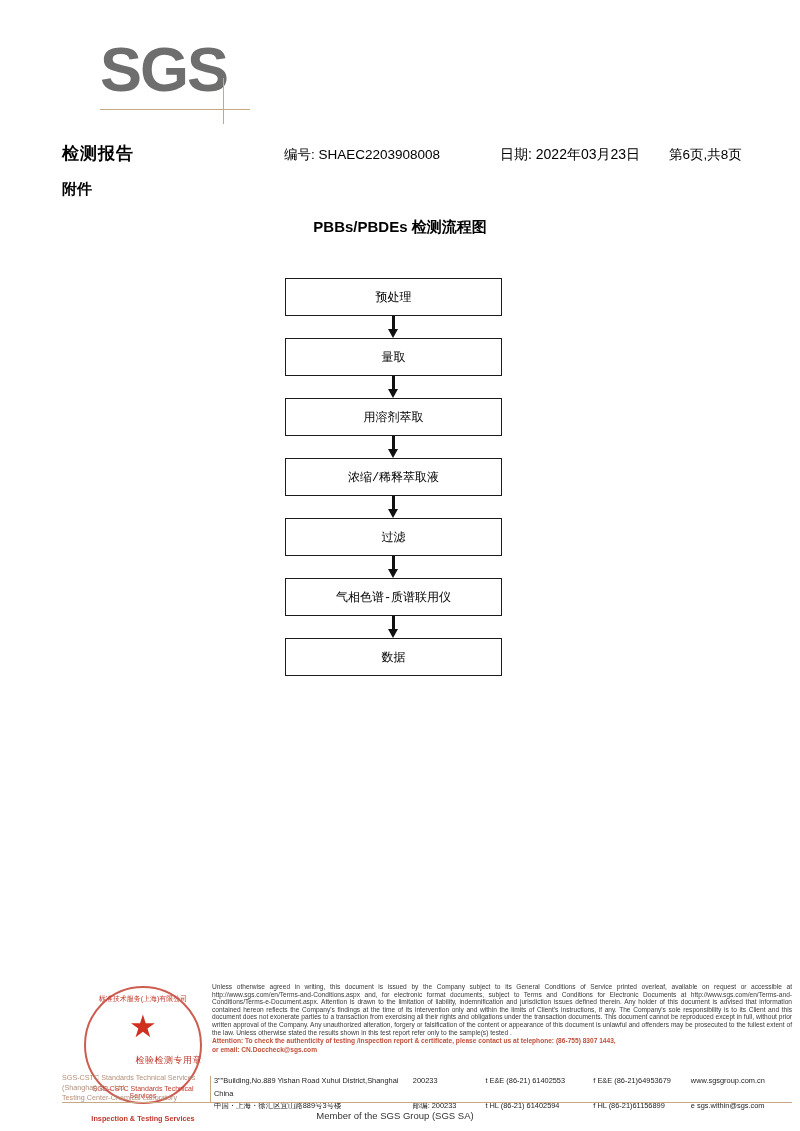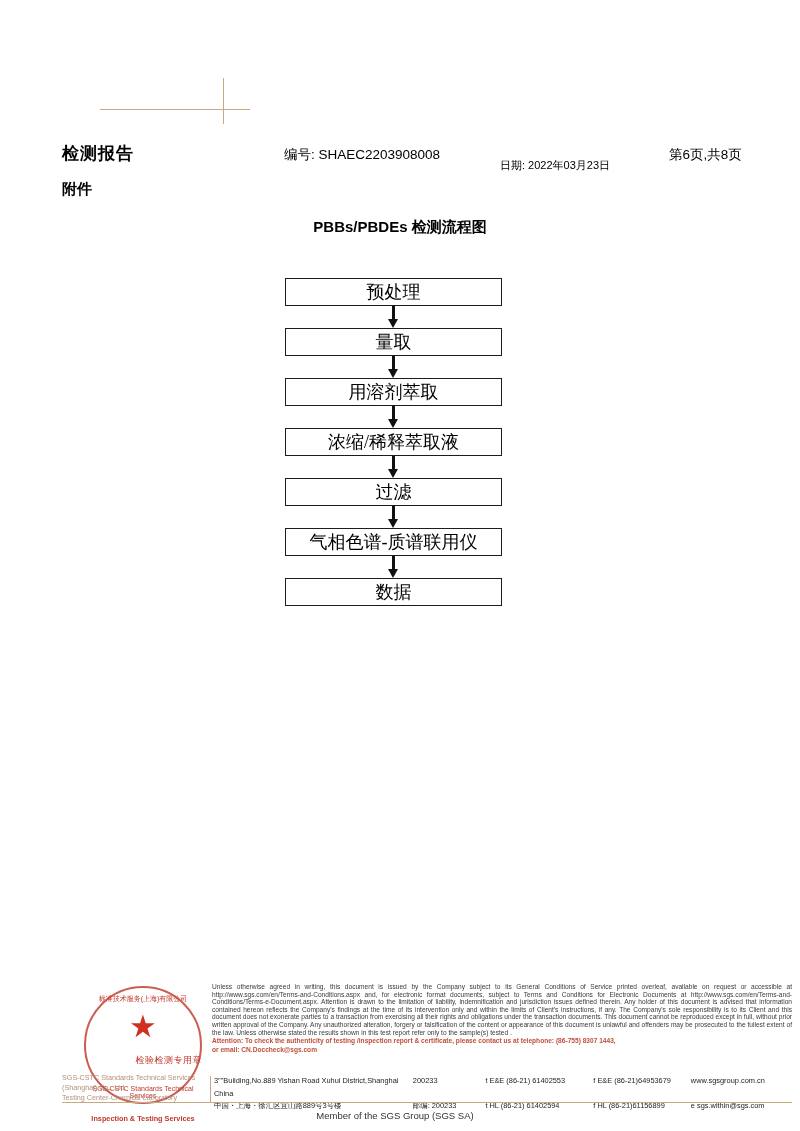--- a/index.html
+++ b/index.html
@@ -69,22 +69,22 @@
   .report-no {
     position: absolute;
     left: 222px;
     top: 4px;
     font-size: 13.5px;
     white-space: nowrap;
   }
   .report-date {
     position: absolute;
     left: 438px;
-    top: 16px;
-    font-size: 11px;
+    top: 4px;
+    font-size: 14px;
     white-space: nowrap;
   }
   .report-page {
     position: absolute;
     left: 607px;
     top: 4px;
     font-size: 13.5px;
     white-space: nowrap;
   }
   .attachment-label {
@@ -107,28 +107,28 @@
   }
   .flow-wrap {
     position: absolute;
     left: 285px;
     top: 278px;
     width: 219px;
   }
   .flow-node {
     position: relative;
     width: 217px;
-    height: 28px;
+    height: 38px;
     border: 1.4px solid #1c1c1c;
     box-sizing: border-box;
     display: flex;
     align-items: center;
     justify-content: center;
-    font-family: Liberation Serif, serif;
-    font-size: 18px;
+    font-family: Liberation Mono, monospace;
+    font-size: 12px;
     background: #fff;
   }
   .flow-arrow {
     position: relative;
     width: 217px;
     height: 22px;
   }
   .flow-arrow .shaft {
     position: absolute;
     left: 50%;
@@ -286,20 +286,21 @@
     width: 790px;
     text-align: center;
     font-size: 9.5px;
     color: #333;
   }
 </style>
 </head>
 <body>
 
 <div class="logo-block">
+  <div class="logo-text">SGS</div>
   <div class="logo-rule"></div>
   <div class="logo-tick"></div>
 </div>
 
 <div class="report-head">
   <div class="report-title">检测报告</div>
   <div class="report-no">编号: SHAEC2203908008</div>
   <div class="report-date">日期: 2022年03月23日</div>
   <div class="report-page">第6页,共8页</div>
 </div>

